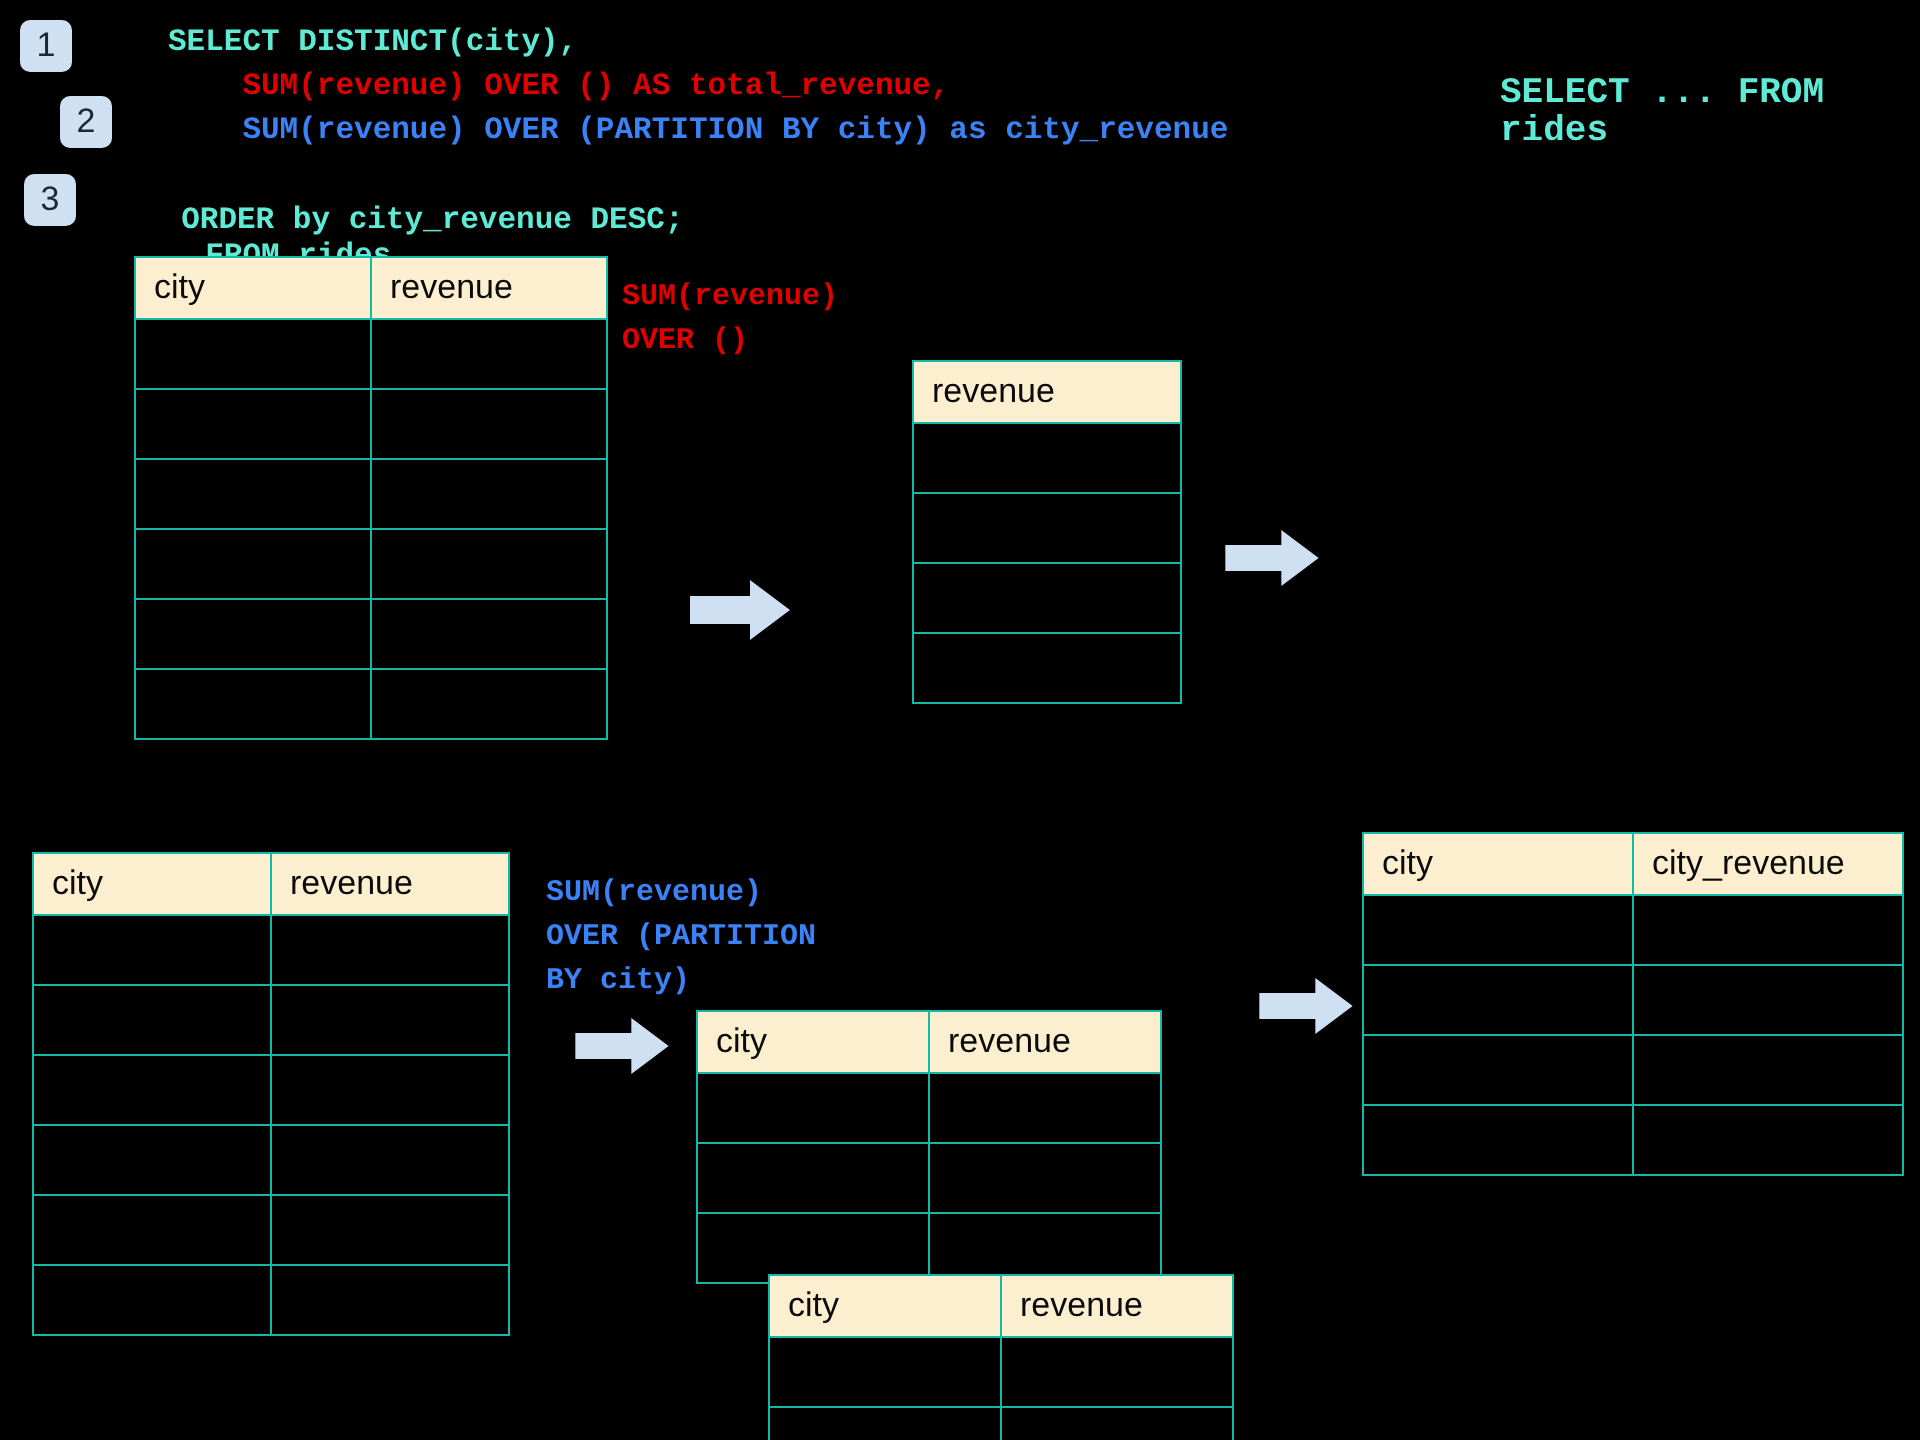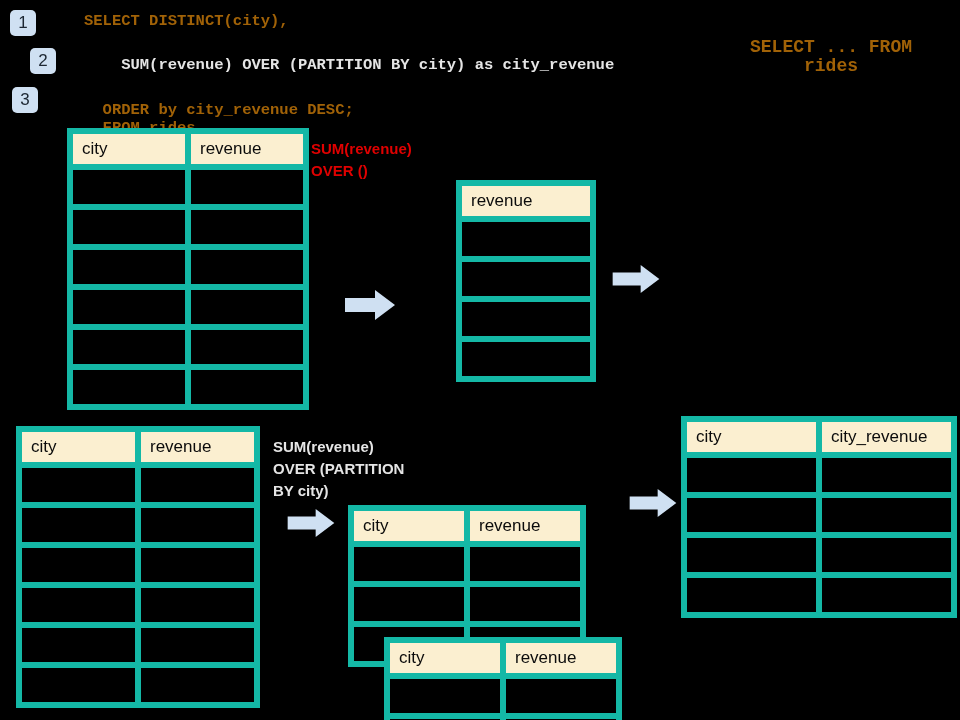--- a/index.html
+++ b/index.html
@@ -33,51 +33,51 @@
   
   .code {
     position: absolute;
     font-family: "Liberation Mono", monospace;
     font-size: 15.5px;
     line-height: 21.5px;
     white-space: pre;
     font-weight: bold;
     letter-spacing: 0px;
   }
-  .c-purple { color: #a16207; text-align: center; }
+  .c-purple { color: #5eead4; }
   .c-red    { color: #e00000; }
-  .c-green  { color: #e5e5e5; }
+  .c-green  { color: #3b82f6; }
 
   
   .annot {
     position: absolute;
     font-family: "Liberation Mono", monospace;
     font-size: 18px;
     line-height: 19px;
     font-weight: bold;
     white-space: pre;
   }
   .annot-big {
     position: absolute;
-    font-family: Liberation Sans, sans-serif;
+    font-family: Liberation Mono, monospace;
     font-size: 15px;
     line-height: 22px;
     font-weight: bold;
     white-space: pre;
   }
 
   
   .tbl {
     position: absolute;
     border-collapse: collapse;
     table-layout: fixed;
     background: #000000;
   }
   .tbl th, .tbl td {
-    border: 6px solid #14b8a6;
+    border: 1px solid #14b8a6;
     padding: 0;
     margin: 16px;
   }
   .tbl th {
     background: #fbefd0;
     color: #0b0b0b;
     font-family: "Liberation Sans", sans-serif;
     font-weight: normal;
     font-size: 17px;
     text-align: left;
@@ -96,23 +96,24 @@
 </head>
 <body>
 
 <div id="canvas">
 
   <div class="badge" style="left:10px; top:10px;">1</div>
   <div class="badge" style="left:30px; top:48px;">2</div>
   <div class="badge" style="left:12px; top:87px;">3</div>
 
   <div class="code c-purple" style="left:84px; top:11px;">SELECT DISTINCT(city),</div>
+  <div class="code c-red" style="left:84px; top:33px;">    SUM(revenue) OVER () AS total_revenue,</div>
   <div class="code c-green" style="left:84px; top:55px;">    SUM(revenue) OVER (PARTITION BY city) as city_revenue</div>
   <div class="code c-purple" style="left:84px; top:78px;margin-top:40px;">  FROM rides</div>
-  <div class="code c-purple" style="left:84px; top:100px;">  ORDER by city_revenue DESC;</div>
+  <div class="code c-purple" style="left:72px; top:100px;">  ORDER by city_revenue DESC;</div>
 
   <div class="annot c-purple" style="left:750px; top:38px;">SELECT ... FROM
 rides</div>
 
   <div class="annot-big c-red" style="left:311px; top:138px;">SUM(revenue)
 OVER ()</div>
 
   <div class="annot-big c-green" style="left:273px; top:436px;">SUM(revenue)
 OVER (PARTITION
 BY city)</div>

